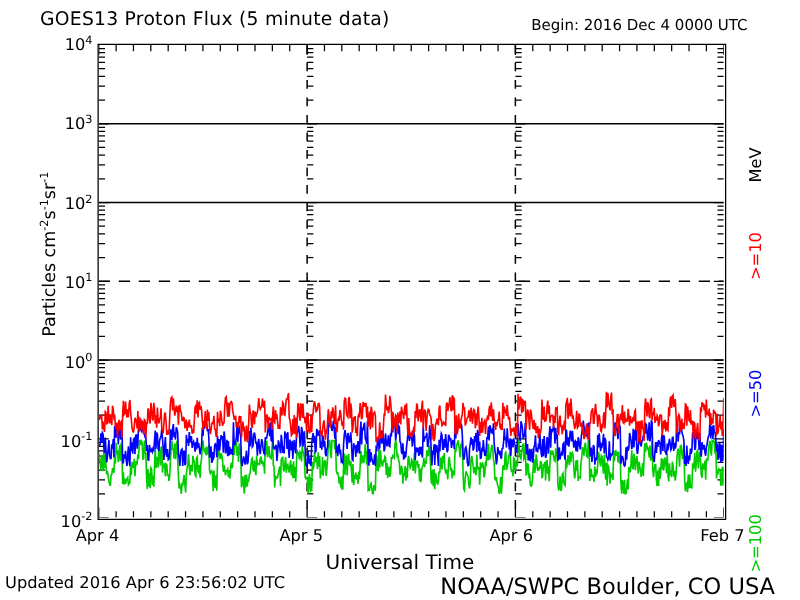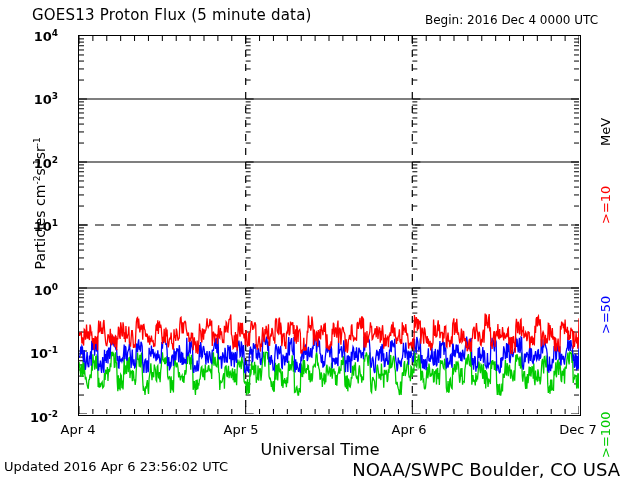--- a/index.html
+++ b/index.html
@@ -6,21 +6,21 @@
   body{width:640px;height:480px;position:relative;overflow:hidden;
        font-family:"DejaVu Sans","Liberation Sans",sans-serif;color:#000;}
   .abs{position:absolute;}
   #title{left:32px;top:6px;font-size:15px;letter-spacing:.2px;white-space:nowrap;}
   #begin{left:425px;top:13px;font-size:12px;white-space:nowrap;}
   #plot{left:78px;top:35px;width:503px;height:381px;
         border:1.5px solid #000;box-sizing:border-box;background:#fff;}
   #plot svg{display:block;}
   #ylabel{left:-90px;top:195px;width:260px;text-align:center;font-size:14px;
           transform:rotate(-90deg);transform-origin:center center;white-space:nowrap;}
-  .ytick{right:16px;font-size:13px;white-space:nowrap;text-align:left;font-weight:bold;}
+  .ytick{right:0;font-size:13px;white-space:nowrap;text-align:left;}
   #yticks{left:0px;top:0px;width:74px;height:480px;}
   #xticks{left:0;top:0;width:611px;height:480px;}
   .xtick{font-size:13px;white-space:nowrap;text-align:center;width:80px;}
   #xlabel{left:0;top:440px;width:640px;text-align:center;font-size:16px;}
   #updated{left:4px;top:459px;font-size:13px;white-space:nowrap;}
   #credit{right:20px;top:459px;font-size:18px;white-space:nowrap;}
   #legend{left:598px;top:100px;width:40px;height:320px;}
   .leg{position:absolute;left:0;width:40px;text-align:left;font-size:13px;
        white-space:nowrap;transform-origin:left top;}
   .sup{font-size:9px;vertical-align:super;}
@@ -354,21 +354,21 @@
         <path d="M0.00 321.54L0.58 320.66L1.16 319.33L1.74 310.64L2.32 317.86L2.90 310.22L3.48 311.37L4.06 322.04L4.63 326.46L5.21 313.94L5.79 323.91L6.37 333.82L6.95 329.17L7.53 323.34L8.11 316.02L8.69 327.71L9.27 330.79L9.85 330.64L10.43 319.48L11.01 322.94L11.59 315.30L12.17 329.81L12.75 305.67L13.33 306.11L13.90 314.17L14.48 308.71L15.06 303.31L15.64 319.62L16.22 305.00L16.80 302.65L17.38 315.57L17.96 313.69L18.54 303.89L19.12 334.19L19.70 334.17L20.28 327.47L20.86 330.98L21.44 324.63L22.02 332.45L22.60 336.85L23.17 327.56L23.75 321.07L24.33 332.93L24.91 336.85L25.49 313.80L26.07 324.90L26.65 318.08L27.23 327.05L27.81 315.50L28.39 314.84L28.97 327.45L29.55 312.77L30.13 311.48L30.71 322.91L31.29 318.50L31.87 303.29L32.44 304.11L33.02 302.41L33.60 307.55L34.18 308.74L34.76 300.48L35.34 307.19L35.92 310.48L36.50 311.52L37.08 313.87L37.66 313.81L38.24 324.82L38.82 320.13L39.40 331.85L39.98 332.06L40.56 319.85L41.14 323.54L41.71 324.85L42.29 323.60L42.87 325.43L43.45 322.72L44.03 323.94L44.61 316.94L45.19 308.49L45.77 323.10L46.35 310.02L46.93 311.61L47.51 322.88L48.09 324.83L48.67 316.28L49.25 314.50L49.83 312.85L50.41 307.51L50.98 314.53L51.56 322.43L52.14 331.87L52.72 321.58L53.30 313.63L53.88 327.43L54.46 329.52L55.04 323.30L55.62 331.70L56.20 331.08L56.78 326.79L57.36 308.10L57.94 308.39L58.52 316.23L59.10 306.78L59.68 303.31L60.25 313.83L60.83 309.62L61.41 315.65L61.99 305.84L62.57 307.18L63.15 310.04L63.73 326.70L64.31 330.61L64.89 336.85L65.47 326.50L66.05 323.90L66.63 323.28L67.21 336.85L67.79 325.14L68.37 325.04L68.95 336.26L69.52 334.68L70.10 311.78L70.68 318.26L71.26 315.27L71.84 320.76L72.42 309.56L73.00 318.14L73.58 313.47L74.16 313.59L74.74 322.31L75.32 318.69L75.90 317.23L76.48 320.02L77.06 325.30L77.64 317.64L78.22 323.60L78.79 314.30L79.37 322.18L79.95 318.45L80.53 322.89L81.11 327.59L81.69 324.07L82.27 319.57L82.85 306.04L83.43 312.73L84.01 302.05L84.59 306.87L85.17 300.48L85.75 304.93L86.33 302.89L86.91 308.92L87.49 307.25L88.06 314.10L88.64 329.99L89.22 327.62L89.80 320.97L90.38 334.45L90.96 325.73L91.54 331.25L92.12 329.94L92.70 320.45L93.28 319.12L93.86 319.84L94.44 329.84L95.02 312.60L95.60 324.54L96.18 315.22L96.76 324.25L97.33 317.50L97.91 312.02L98.49 315.45L99.07 312.75L99.65 326.16L100.23 309.17L100.81 313.54L101.39 326.75L101.97 324.06L102.55 315.89L103.13 328.93L103.71 316.78L104.29 328.43L104.87 321.47L105.45 327.46L106.03 323.13L106.60 325.94L107.18 328.03L107.76 301.79L108.34 319.32L108.92 319.71L109.50 317.28L110.08 314.19L110.66 303.96L111.24 317.82L111.82 307.38L112.40 306.21L112.98 310.34L113.56 312.75L114.14 333.87L114.72 336.85L115.30 332.80L115.87 329.16L116.45 331.77L117.03 335.80L117.61 330.36L118.19 324.47L118.77 335.28L119.35 334.06L119.93 326.89L120.51 308.92L121.09 321.13L121.67 306.13L122.25 311.78L122.83 321.58L123.41 320.64L123.99 312.00L124.57 310.01L125.14 313.46L125.72 319.02L126.30 317.34L126.88 328.59L127.46 319.35L128.04 315.14L128.62 323.16L129.20 327.28L129.78 320.66L130.36 315.28L130.94 317.41L131.52 323.52L132.10 326.44L132.68 327.22L133.26 313.73L133.84 314.91L134.41 314.34L134.99 310.70L135.57 306.61L136.15 302.61L136.73 312.93L137.31 301.82L137.89 316.42L138.47 316.80L139.05 301.81L139.63 322.36L140.21 321.80L140.79 322.87L141.37 321.14L141.95 319.96L142.53 332.78L143.11 325.82L143.68 316.31L144.26 318.80L144.84 322.26L145.42 326.67L146.00 311.78L146.58 316.57L147.16 326.35L147.74 320.91L148.32 326.81L148.90 309.01L149.48 314.46L150.06 310.72L150.64 323.23L151.22 309.62L151.80 322.87L152.38 330.31L152.95 315.68L153.53 324.16L154.11 322.29L154.69 316.63L155.27 331.13L155.85 320.36L156.43 315.97L157.01 323.38L157.59 326.78L158.17 313.91L158.75 310.19L159.33 308.34L159.91 304.62L160.49 310.47L161.07 320.46L161.65 319.62L162.22 305.42L162.80 308.57L163.38 321.39L163.96 311.74L164.54 309.02L165.12 322.86L165.70 336.14L166.28 336.85L166.86 335.75L167.44 324.91L168.02 330.92L168.60 335.41L169.18 330.29L169.76 336.85L170.34 319.57L170.92 314.37L171.49 310.48L172.07 318.41L172.65 312.71L173.23 325.72L173.81 325.01L174.39 307.27L174.97 308.60L175.55 311.98L176.13 311.54L176.71 308.02L177.29 322.39L177.87 317.28L178.45 323.79L179.03 312.59L179.61 313.04L180.19 321.82L180.76 316.54L181.34 327.29L181.92 329.03L182.50 322.88L183.08 321.58L183.66 307.50L184.24 301.67L184.82 302.66L185.40 300.48L185.98 305.40L186.56 308.79L187.14 305.73L187.72 300.48L188.30 306.24L188.88 314.86L189.46 305.52L190.03 326.33L190.61 320.68L191.19 328.90L191.77 321.63L192.35 319.11L192.93 326.01L193.51 325.16L194.09 333.62L194.67 333.15L195.25 334.20L195.83 320.39L196.41 311.91L196.99 308.09L197.57 311.79L198.15 315.97L198.73 323.21L199.30 310.33L199.88 312.81L200.46 317.48L201.04 316.83L201.62 309.85L202.20 318.37L202.78 331.63L203.36 332.24L203.94 318.62L204.52 321.70L205.10 321.22L205.68 329.46L206.26 319.72L206.84 326.26L207.42 316.83L208.00 319.82L208.57 326.88L209.15 310.70L209.73 301.14L210.31 319.49L210.89 307.05L211.47 307.53L212.05 304.15L212.63 302.08L213.21 314.84L213.79 315.92L214.37 319.17L214.95 301.04L215.53 331.46L216.11 336.50L216.69 323.27L217.27 333.83L217.84 325.82L218.42 330.99L219.00 332.65L219.58 335.77L220.16 333.44L220.74 327.38L221.32 336.85L221.90 322.28L222.48 323.35L223.06 314.98L223.64 313.69L224.22 322.96L224.80 322.13L225.38 311.01L225.96 309.89L226.54 318.90L227.11 308.49L227.69 313.14L228.27 325.09L228.85 322.63L229.43 310.75L230.01 317.42L230.59 321.06L231.17 317.77L231.75 312.15L232.33 320.78L232.91 321.18L233.49 310.59L234.07 313.16L234.65 300.48L235.23 309.87L235.81 300.48L236.38 302.61L236.96 303.35L237.54 316.34L238.12 310.64L238.70 305.30L239.28 302.26L239.86 311.28L240.44 304.44L241.02 317.44L241.60 317.96L242.18 325.57L242.76 327.14L243.34 318.71L243.92 331.81L244.50 325.04L245.08 329.72L245.65 329.09L246.23 321.49L246.81 316.61L247.39 310.21L247.97 311.47L248.55 316.79L249.13 311.49L249.71 315.17L250.29 311.56L250.87 321.33L251.45 316.28L252.03 309.73L252.61 313.09L253.19 332.18L253.77 321.80L254.35 325.66L254.92 322.29L255.50 324.12L256.08 328.68L256.66 321.46L257.24 327.62L257.82 321.50L258.40 327.20L258.98 330.00L259.56 305.27L260.14 317.54L260.72 314.98L261.30 313.53L261.88 313.19L262.46 310.22L263.04 321.54L263.62 319.32L264.19 314.98L264.77 304.31L265.35 310.42L265.93 323.75L266.51 336.28L267.09 324.38L267.67 327.70L268.25 319.49L268.83 335.94L269.41 319.39L269.99 325.95L270.57 320.33L271.15 328.82L271.73 336.85L272.31 315.74L272.89 325.09L273.46 315.63L274.04 310.74L274.62 312.08L275.20 323.43L275.78 323.43L276.36 315.18L276.94 322.07L277.52 311.26L278.10 318.72L278.68 325.67L279.26 324.19L279.84 311.77L280.42 313.08L281.00 315.72L281.58 314.38L282.16 322.26L282.73 319.05L283.31 316.53L283.89 316.76L284.47 323.22L285.05 300.48L285.63 314.79L286.21 304.59L286.79 307.07L287.37 304.93L287.95 301.03L288.53 301.56L289.11 305.96L289.69 302.95L290.27 304.12L290.85 312.11L291.43 327.67L292.00 331.75L292.58 329.69L293.16 322.54L293.74 321.56L294.32 324.63L294.90 334.03L295.48 336.45L296.06 336.12L296.64 322.96L297.22 318.63L297.80 313.94L298.38 319.62L298.96 315.28L299.54 324.47L300.12 322.14L300.70 312.92L301.27 317.48L301.85 310.33L302.43 325.79L303.01 307.94L303.59 310.28L304.17 324.82L304.75 317.25L305.33 330.61L305.91 330.34L306.49 323.92L307.07 325.19L307.65 316.00L308.23 323.00L308.81 328.30L309.39 328.23L309.97 323.64L310.54 313.57L311.12 315.27L311.70 305.17L312.28 316.28L312.86 304.19L313.44 306.09L314.02 309.47L314.60 308.37L315.18 311.29L315.76 302.72L316.34 318.84L316.92 324.64L317.50 327.73L318.08 335.52L318.66 331.90L319.24 321.60L319.81 325.81L320.39 326.89L320.97 324.52L321.55 329.40L322.13 331.01L322.71 322.94L323.29 322.77L323.87 317.80L324.45 306.78L325.03 316.02L325.61 313.72L326.19 322.06L326.77 306.55L327.35 315.07L327.93 318.10L328.51 323.79L329.08 314.63L329.66 328.71L330.24 315.48L330.82 316.80L331.40 321.86L331.98 314.68L332.56 319.01L333.14 320.13L333.72 325.05L334.30 325.51L334.88 317.15L335.46 302.90L336.04 311.48L336.62 312.78L337.20 316.92L337.78 300.96L338.35 303.23L338.93 306.15L339.51 314.48L340.09 310.98L340.67 313.59L341.25 302.27L341.83 322.08L342.41 327.53L342.99 319.15L343.57 331.74L344.15 331.77L344.73 323.01L345.31 333.09L345.89 324.38L346.47 323.84L347.05 334.10L347.62 330.10L348.20 321.35L348.78 320.29L349.36 312.21L349.94 325.10L350.52 323.73L351.10 325.91L351.68 320.57L352.26 321.69L352.84 310.43L353.42 320.19L354.00 326.90L354.58 329.68L355.16 315.24L355.74 328.96L356.32 312.91L356.89 320.51L357.47 330.35L358.05 328.47L358.63 313.60L359.21 316.32L359.79 326.95L360.37 312.85L360.95 305.11L361.53 322.23L362.11 307.20L362.69 309.14L363.27 308.10L363.85 304.79L364.43 307.36L365.01 318.88L365.59 306.25L366.16 315.29L366.74 311.46L367.32 332.66L367.90 330.71L368.48 321.75L369.06 331.58L369.64 327.80L370.22 326.27L370.80 328.45L371.38 319.21L371.96 318.40L372.54 328.70L373.12 331.84L373.70 307.54L374.28 308.89L374.86 320.26L375.43 313.92L376.01 321.22L376.59 316.72L377.17 308.58L377.75 310.25L378.33 317.18L378.91 308.67L379.49 315.27L380.07 322.09L380.65 317.23L381.23 316.69L381.81 324.92L382.39 316.81L382.97 325.45L383.55 313.74L384.13 316.40L384.70 320.98L385.28 323.50L385.86 315.47L386.44 309.95L387.02 307.07L387.60 300.48L388.18 304.99L388.76 310.55L389.34 312.76L389.92 308.90L390.50 313.29L391.08 302.65L391.66 314.39L392.24 301.90L392.82 323.65L393.40 329.20L393.97 322.13L394.55 333.64L395.13 327.20L395.71 320.06L396.29 321.57L396.87 335.73L397.45 329.99L398.03 332.22L398.61 329.62L399.19 312.07L399.77 321.95L400.35 310.72L400.93 318.49L401.51 324.99L402.09 319.61L402.67 320.90L403.24 318.31L403.82 311.00L404.40 326.68L404.98 314.26L405.56 316.57L406.14 329.32L406.72 330.01L407.30 331.87L407.88 329.56L408.46 316.95L409.04 332.44L409.62 327.52L410.20 328.27L410.78 327.45L411.36 325.17L411.94 305.67L412.51 308.17L413.09 301.92L413.67 308.55L414.25 303.55L414.83 310.28L415.41 315.36L415.99 305.29L416.57 303.93L417.15 305.75L417.73 334.98L418.31 331.13L418.89 328.77L419.47 330.93L420.05 335.87L420.63 336.85L421.21 336.03L421.78 321.80L422.36 331.82L422.94 321.05L423.52 324.70L424.10 322.54L424.68 310.36L425.26 312.95L425.84 316.95L426.42 323.29L427.00 319.94L427.58 307.11L428.16 321.98L428.74 307.81L429.32 316.26L429.90 305.92L430.48 324.33L431.05 327.21L431.63 321.05L432.21 315.78L432.79 313.85L433.37 319.07L433.95 321.16L434.53 316.68L435.11 316.12L435.69 312.22L436.27 314.19L436.85 301.64L437.43 310.89L438.01 302.78L438.59 308.47L439.17 316.45L439.75 312.71L440.32 301.87L440.90 317.09L441.48 313.74L442.06 300.92L442.64 301.50L443.22 328.56L443.80 331.08L444.38 333.70L444.96 325.27L445.54 317.55L446.12 326.33L446.70 317.55L447.28 321.47L447.86 316.08L448.44 317.74L449.02 318.81L449.59 327.55L450.17 315.35L450.75 311.16L451.33 324.87L451.91 312.12L452.49 313.70L453.07 325.17L453.65 326.37L454.23 327.90L454.81 318.76L455.39 324.36L455.97 319.01L456.55 315.19L457.13 318.57L457.71 323.89L458.29 322.54L458.86 314.22L459.44 313.85L460.02 324.78L460.60 318.30L461.18 322.85L461.76 321.15L462.34 303.60L462.92 303.76L463.50 317.41L464.08 309.62L464.66 311.56L465.24 303.43L465.82 303.23L466.40 308.66L466.98 311.56L467.56 313.00L468.13 317.51L468.71 335.12L469.29 328.64L469.87 336.85L470.45 320.51L471.03 332.27L471.61 335.09L472.19 328.47L472.77 332.41L473.35 322.79L473.93 327.11L474.51 324.44L475.09 310.10L475.67 314.54L476.25 308.43L476.83 323.91L477.40 322.55L477.98 307.91L478.56 315.37L479.14 310.62L479.72 311.43L480.30 323.77L480.88 310.28L481.46 326.46L482.04 329.36L482.62 317.78L483.20 321.81L483.78 323.63L484.36 319.88L484.94 325.89L485.52 328.59L486.10 321.85L486.67 319.38L487.25 315.47L487.83 312.59L488.41 311.71L488.99 300.48L489.57 314.84L490.15 308.49L490.73 304.63L491.31 315.07L491.89 304.03L492.47 309.57L493.05 310.15L493.63 314.95L494.21 324.90L494.79 318.54L495.37 331.72L495.94 330.55L496.52 317.98L497.10 319.70L497.68 334.35L498.26 319.88L498.84 332.36L499.42 332.20L500.00 307.32" fill="none" stroke="#0000FF" stroke-width="1.3"></path>
         <path d="M0.00 296.21L0.58 299.82L1.16 297.89L1.74 296.93L2.32 296.40L2.90 307.47L3.48 301.29L4.06 306.85L4.63 309.55L5.21 293.29L5.79 294.00L6.37 302.94L6.95 302.53L7.53 288.58L8.11 298.98L8.69 302.66L9.27 295.36L9.85 301.11L10.43 304.05L11.01 288.53L11.59 291.20L12.17 298.21L12.75 297.07L13.33 304.84L13.90 307.17L14.48 302.00L15.06 313.63L15.64 304.88L16.22 299.94L16.80 308.06L17.38 302.21L17.96 301.35L18.54 314.25L19.12 296.16L19.70 284.55L20.28 295.62L20.86 294.77L21.44 285.20L22.02 294.42L22.60 298.01L23.17 291.46L23.75 297.85L24.33 287.10L24.91 283.97L25.49 293.16L26.07 299.89L26.65 306.18L27.23 309.28L27.81 309.63L28.39 305.72L28.97 298.26L29.55 299.68L30.13 301.85L30.71 306.72L31.29 292.76L31.87 306.65L32.44 309.31L33.02 298.81L33.60 299.53L34.18 308.26L34.76 300.75L35.34 302.32L35.92 311.20L36.50 299.81L37.08 300.43L37.66 314.31L38.24 301.71L38.82 303.41L39.40 290.75L39.98 292.06L40.56 300.68L41.14 302.87L41.71 286.28L42.29 290.89L42.87 299.05L43.45 300.38L44.03 286.22L44.61 290.53L45.19 303.04L45.77 296.33L46.35 306.11L46.93 289.96L47.51 300.52L48.09 302.67L48.67 299.22L49.25 298.01L49.83 290.60L50.41 306.96L50.98 307.64L51.56 310.63L52.14 302.24L52.72 294.69L53.30 294.70L53.88 301.65L54.46 311.87L55.04 308.26L55.62 311.09L56.20 311.09L56.78 297.89L57.36 286.02L57.94 282.27L58.52 281.64L59.10 292.43L59.68 282.66L60.25 290.09L60.83 296.50L61.41 292.67L61.99 288.54L62.57 293.62L63.15 289.23L63.73 303.68L64.31 288.67L64.89 288.42L65.47 293.13L66.05 294.17L66.63 300.13L67.21 300.41L67.79 297.99L68.37 298.35L68.95 306.46L69.52 305.03L70.10 299.58L70.68 308.83L71.26 301.86L71.84 306.19L72.42 299.66L73.00 304.23L73.58 305.51L74.16 304.98L74.74 311.03L75.32 307.45L75.90 310.38L76.48 299.72L77.06 289.60L77.64 288.63L78.22 294.85L78.79 284.19L79.37 297.99L79.95 286.86L80.53 286.04L81.11 291.97L81.69 288.73L82.27 292.11L82.85 299.90L83.43 307.99L84.01 300.75L84.59 305.63L85.17 292.90L85.75 304.21L86.33 307.17L86.91 291.59L87.49 300.52L88.06 293.54L88.64 305.92L89.22 311.33L89.80 308.57L90.38 303.13L90.96 302.03L91.54 302.67L92.12 296.61L92.70 307.24L93.28 307.61L93.86 312.94L94.44 313.09L95.02 293.37L95.60 302.16L96.18 299.04L96.76 304.96L97.33 292.59L97.91 295.40L98.49 300.74L99.07 304.70L99.65 302.27L100.23 302.23L100.81 288.82L101.39 281.99L101.97 281.35L102.55 288.65L103.13 297.35L103.71 286.32L104.29 297.38L104.87 288.04L105.45 285.83L106.03 285.26L106.60 286.16L107.18 292.55L107.76 295.62L108.34 299.34L108.92 299.27L109.50 296.46L110.08 305.99L110.66 301.70L111.24 303.80L111.82 304.73L112.40 296.57L112.98 302.42L113.56 296.87L114.14 314.14L114.72 306.51L115.30 301.28L115.87 307.72L116.45 306.80L117.03 317.11L117.61 312.95L118.19 304.47L118.77 317.87L119.35 314.03L119.93 302.99L120.51 287.63L121.09 293.67L121.67 295.09L122.25 304.20L122.83 306.40L123.41 292.41L123.99 293.77L124.57 303.60L125.14 293.35L125.72 297.58L126.30 295.24L126.88 294.01L127.46 289.39L128.04 282.40L128.62 289.27L129.20 291.26L129.78 289.92L130.36 289.61L130.94 282.94L131.52 288.01L132.10 289.94L132.68 284.55L133.26 309.97L133.84 299.95L134.41 295.55L134.99 297.79L135.57 306.46L136.15 297.62L136.73 299.30L137.31 299.73L137.89 299.17L138.47 308.05L139.05 297.90L139.63 289.22L140.21 301.38L140.79 302.19L141.37 291.96L141.95 299.23L142.53 295.41L143.11 301.97L143.68 307.03L144.26 303.72L144.84 307.27L145.42 289.77L146.00 293.55L146.58 296.39L147.16 286.00L147.74 287.02L148.32 295.66L148.90 296.10L149.48 288.93L150.06 283.58L150.64 283.39L151.22 281.40L151.80 278.45L152.38 298.09L152.95 299.87L153.53 304.75L154.11 312.41L154.69 311.57L155.27 299.18L155.85 310.97L156.43 296.05L157.01 311.46L157.59 298.21L158.17 314.37L158.75 301.39L159.33 287.10L159.91 287.18L160.49 296.10L161.07 300.67L161.65 287.40L162.22 287.61L162.80 298.19L163.38 286.80L163.96 297.88L164.54 298.14L165.12 302.51L165.70 297.33L166.28 309.15L166.86 295.12L167.44 294.99L168.02 308.54L168.60 310.69L169.18 307.34L169.76 296.79L170.34 309.85L170.92 296.24L171.49 294.67L172.07 287.12L172.65 285.13L173.23 288.22L173.81 293.97L174.39 290.58L174.97 291.39L175.55 287.04L176.13 286.78L176.71 288.81L177.29 311.21L177.87 308.50L178.45 313.60L179.03 308.61L179.61 303.11L180.19 300.24L180.76 306.74L181.34 315.69L181.92 307.66L182.50 310.97L183.08 301.21L183.66 291.35L184.24 296.59L184.82 305.07L185.40 305.43L185.98 293.03L186.56 298.47L187.14 289.81L187.72 293.21L188.30 300.47L188.88 303.04L189.46 288.17L190.03 309.26L190.61 309.30L191.19 301.00L191.77 299.04L192.35 300.51L192.93 291.98L193.51 294.17L194.09 299.38L194.67 304.58L195.25 301.27L195.83 307.73L196.41 284.62L196.99 282.65L197.57 283.01L198.15 294.92L198.73 296.72L199.30 297.63L199.88 283.16L200.46 281.62L201.04 298.49L201.62 286.58L202.20 291.38L202.78 310.21L203.36 306.04L203.94 297.63L204.52 300.47L205.10 296.91L205.68 310.30L206.26 305.89L206.84 312.96L207.42 297.32L208.00 295.74L208.57 296.74L209.15 286.49L209.73 289.55L210.31 299.34L210.89 297.47L211.47 285.49L212.05 289.36L212.63 287.48L213.21 288.29L213.79 286.30L214.37 298.06L214.95 289.06L215.53 305.56L216.11 301.51L216.69 293.23L217.27 307.65L217.84 289.36L218.42 291.92L219.00 306.07L219.58 295.03L220.16 294.45L220.74 293.69L221.32 297.08L221.90 317.56L222.48 313.86L223.06 315.98L223.64 313.92L224.22 312.93L224.80 301.79L225.38 314.85L225.96 313.31L226.54 311.16L227.11 314.57L227.69 305.79L228.27 295.64L228.85 295.97L229.43 279.59L230.01 288.27L230.59 292.21L231.17 289.12L231.75 294.58L232.33 291.39L232.91 280.63L233.49 285.25L234.07 293.24L234.65 308.94L235.23 293.51L235.81 297.30L236.38 303.48L236.96 305.32L237.54 296.09L238.12 296.94L238.70 310.29L239.28 294.08L239.86 300.31L240.44 302.30L241.02 292.97L241.60 303.48L242.18 289.35L242.76 293.45L243.34 294.71L243.92 299.20L244.50 291.97L245.08 287.89L245.65 296.07L246.23 286.70L246.81 302.39L247.39 312.32L247.97 298.36L248.55 310.40L249.13 313.25L249.71 311.39L250.29 314.04L250.87 309.69L251.45 310.80L252.03 305.27L252.61 309.66L253.19 292.77L253.77 298.47L254.35 286.77L254.92 288.49L255.50 301.02L256.08 296.83L256.66 291.32L257.24 293.73L257.82 301.74L258.40 289.51L258.98 284.52L259.56 307.07L260.14 296.32L260.72 291.57L261.30 293.44L261.88 308.83L262.46 300.17L263.04 293.32L263.62 291.37L264.19 291.91L264.77 295.86L265.35 296.61L265.93 298.89L266.51 315.79L267.09 303.20L267.67 306.65L268.25 316.79L268.83 313.93L269.41 304.00L269.99 302.47L270.57 298.88L271.15 303.01L271.73 303.49L272.31 290.21L272.89 288.37L273.46 299.82L274.04 299.86L274.62 304.49L275.20 303.69L275.78 301.92L276.36 302.88L276.94 302.14L277.52 304.85L278.10 287.63L278.68 286.03L279.26 292.81L279.84 289.06L280.42 286.36L281.00 281.78L281.58 290.69L282.16 293.23L282.73 280.26L283.31 292.17L283.89 282.15L284.47 283.12L285.05 311.60L285.63 304.22L286.21 296.23L286.79 311.55L287.37 307.55L287.95 294.94L288.53 305.39L289.11 306.76L289.69 300.13L290.27 298.00L290.85 295.62L291.43 286.23L292.00 291.49L292.58 289.74L293.16 303.62L293.74 303.03L294.32 300.01L294.90 298.04L295.48 297.88L296.06 292.34L296.64 293.76L297.22 301.33L297.80 290.11L298.38 293.12L298.96 303.02L299.54 296.66L300.12 291.70L300.70 292.34L301.27 306.65L301.85 294.83L302.43 304.36L303.01 294.06L303.59 289.20L304.17 298.87L304.75 312.75L305.33 301.70L305.91 310.41L306.49 298.27L307.07 310.09L307.65 303.27L308.23 301.68L308.81 300.50L309.39 311.17L309.97 301.57L310.54 300.11L311.12 296.30L311.70 299.92L312.28 291.30L312.86 288.50L313.44 297.12L314.02 285.90L314.60 294.06L315.18 300.51L315.76 291.45L316.34 299.98L316.92 302.89L317.50 307.96L318.08 301.59L318.66 304.97L319.24 300.35L319.81 299.49L320.39 293.32L320.97 305.63L321.55 306.73L322.13 303.02L322.71 307.94L323.29 286.31L323.87 298.93L324.45 289.34L325.03 292.85L325.61 291.46L326.19 296.79L326.77 287.99L327.35 295.41L327.93 299.63L328.51 297.39L329.08 304.04L329.66 312.72L330.24 306.81L330.82 308.88L331.40 308.70L331.98 305.92L332.56 311.44L333.14 310.46L333.72 302.45L334.30 304.78L334.88 314.49L335.46 278.94L336.04 291.63L336.62 287.53L337.20 281.17L337.78 282.81L338.35 294.61L338.93 282.96L339.51 293.27L340.09 285.71L340.67 286.88L341.25 284.59L341.83 307.82L342.41 298.57L342.99 291.67L343.57 293.20L344.15 300.20L344.73 307.68L345.31 291.55L345.89 293.29L346.47 298.63L347.05 303.48L347.62 307.11L348.20 299.94L348.78 307.86L349.36 302.54L349.94 310.61L350.52 307.47L351.10 304.84L351.68 314.48L352.26 306.80L352.84 312.15L353.42 309.31L354.00 306.68L354.58 283.64L355.16 296.46L355.74 299.96L356.32 289.33L356.89 300.89L357.47 300.64L358.05 299.60L358.63 289.10L359.21 284.41L359.79 295.09L360.37 288.48L360.95 302.17L361.53 297.68L362.11 296.36L362.69 296.34L363.27 296.35L363.85 306.17L364.43 296.77L365.01 302.37L365.59 289.93L366.16 291.25L366.74 290.34L367.32 310.17L367.90 311.05L368.48 300.85L369.06 296.53L369.64 305.02L370.22 304.99L370.80 311.26L371.38 305.60L371.96 306.75L372.54 300.41L373.12 307.78L373.70 287.87L374.28 285.25L374.86 282.31L375.43 299.07L376.01 291.30L376.59 286.27L377.17 297.25L377.75 282.78L378.33 292.28L378.91 298.93L379.49 296.35L380.07 301.89L380.65 306.56L381.23 306.09L381.81 301.22L382.39 292.62L382.97 306.12L383.55 305.11L384.13 295.38L384.70 295.69L385.28 304.69L385.86 304.67L386.44 302.13L387.02 311.84L387.60 305.45L388.18 315.27L388.76 313.70L389.34 310.96L389.92 305.29L390.50 302.93L391.08 315.45L391.66 305.81L392.24 315.85L392.82 302.86L393.40 302.26L393.97 293.65L394.55 292.15L395.13 290.66L395.71 302.44L396.29 302.35L396.87 292.93L397.45 287.03L398.03 294.25L398.61 296.23L399.19 305.51L399.77 297.77L400.35 295.72L400.93 300.24L401.51 308.63L402.09 309.33L402.67 302.93L403.24 306.51L403.82 296.22L404.40 293.67L404.98 306.74L405.56 293.96L406.14 277.47L406.72 289.92L407.30 278.52L407.88 285.13L408.46 289.54L409.04 292.28L409.62 281.65L410.20 278.12L410.78 295.52L411.36 291.30L411.94 310.19L412.51 306.48L413.09 312.90L413.67 306.10L414.25 302.55L414.83 295.81L415.41 295.74L415.99 311.00L416.57 301.76L417.15 296.02L417.73 295.44L418.31 300.34L418.89 287.95L419.47 301.99L420.05 302.59L420.63 293.16L421.21 302.00L421.78 299.56L422.36 300.69L422.94 300.72L423.52 291.04L424.10 296.72L424.68 304.57L425.26 296.61L425.84 300.23L426.42 302.72L427.00 300.35L427.58 297.47L428.16 301.20L428.74 292.98L429.32 292.00L429.90 308.57L430.48 301.80L431.05 301.98L431.63 317.61L432.21 301.55L432.79 301.74L433.37 317.88L433.95 301.02L434.53 300.75L435.11 306.75L435.69 307.28L436.27 316.73L436.85 289.89L437.43 282.71L438.01 288.84L438.59 297.22L439.17 285.73L439.75 288.16L440.32 297.02L440.90 298.57L441.48 284.03L442.06 283.27L442.64 300.16L443.22 294.01L443.80 296.20L444.38 290.19L444.96 302.26L445.54 298.93L446.12 300.56L446.70 296.32L447.28 297.71L447.86 305.12L448.44 302.36L449.02 295.37L449.59 296.76L450.17 296.57L450.75 312.33L451.33 306.80L451.91 300.60L452.49 306.94L453.07 299.80L453.65 309.13L454.23 301.57L454.81 307.46L455.39 308.27L455.97 289.87L456.55 296.93L457.13 283.13L457.71 281.08L458.29 290.40L458.86 281.22L459.44 280.13L460.02 289.53L460.60 287.84L461.18 283.18L461.76 293.99L462.34 310.58L462.92 308.19L463.50 297.47L464.08 295.71L464.66 297.37L465.24 309.28L465.82 305.37L466.40 298.86L466.98 307.41L467.56 302.39L468.13 307.40L468.71 302.39L469.29 287.30L469.87 287.64L470.45 304.60L471.03 289.00L471.61 293.55L472.19 300.29L472.77 301.04L473.35 292.12L473.93 303.71L474.51 300.87L475.09 301.48L475.67 315.23L476.25 302.10L476.83 302.74L477.40 315.32L477.98 309.33L478.56 306.94L479.14 302.52L479.72 314.27L480.30 315.40L480.88 315.68L481.46 289.85L482.04 293.71L482.62 285.64L483.20 289.52L483.78 286.57L484.36 292.30L484.94 287.90L485.52 298.09L486.10 283.65L486.67 295.55L487.25 293.46L487.83 296.80L488.41 290.77L488.99 304.04L489.57 294.54L490.15 303.82L490.73 300.99L491.31 302.80L491.89 291.72L492.47 294.49L493.05 293.92L493.63 295.24L494.21 312.63L494.79 294.94L495.37 311.00L495.94 305.41L496.52 304.93L497.10 296.55L497.68 307.47L498.26 301.27L498.84 312.76L499.42 306.64L500.00 282.16" fill="none" stroke="#FF0000" stroke-width="1.3"></path>
       </g>
   </svg>
 </div>
 
 <div class="abs" id="xticks">
   <div class="abs xtick" style="left:38px;top:422px">Apr 4</div>
   <div class="abs xtick" style="left:201px;top:422px">Apr 5</div>
   <div class="abs xtick" style="left:369px;top:422px">Apr 6</div>
-  <div class="abs xtick" style="left:538px;top:422px">Dec 7</div>
+  <div class="abs xtick" style="left:538px;top:422px">Feb 7</div>
 </div>
 <div class="abs" id="xlabel">Universal Time</div>
 
 <div class="abs" id="legend">
   <div class="leg" style="top:0px;transform:rotate(-90deg) translate(-46px,0);color:#000000">MeV</div>
   <div class="leg" style="top:62px;transform:rotate(-90deg) translate(-62px,0);color:#FF0000">&gt;=10</div>
   <div class="leg" style="top:172px;transform:rotate(-90deg) translate(-62px,0);color:#0000FF">&gt;=50</div>
   <div class="leg" style="top:282px;transform:rotate(-90deg) translate(-76px,0);color:#00CC00">&gt;=100</div>
 </div>
 

